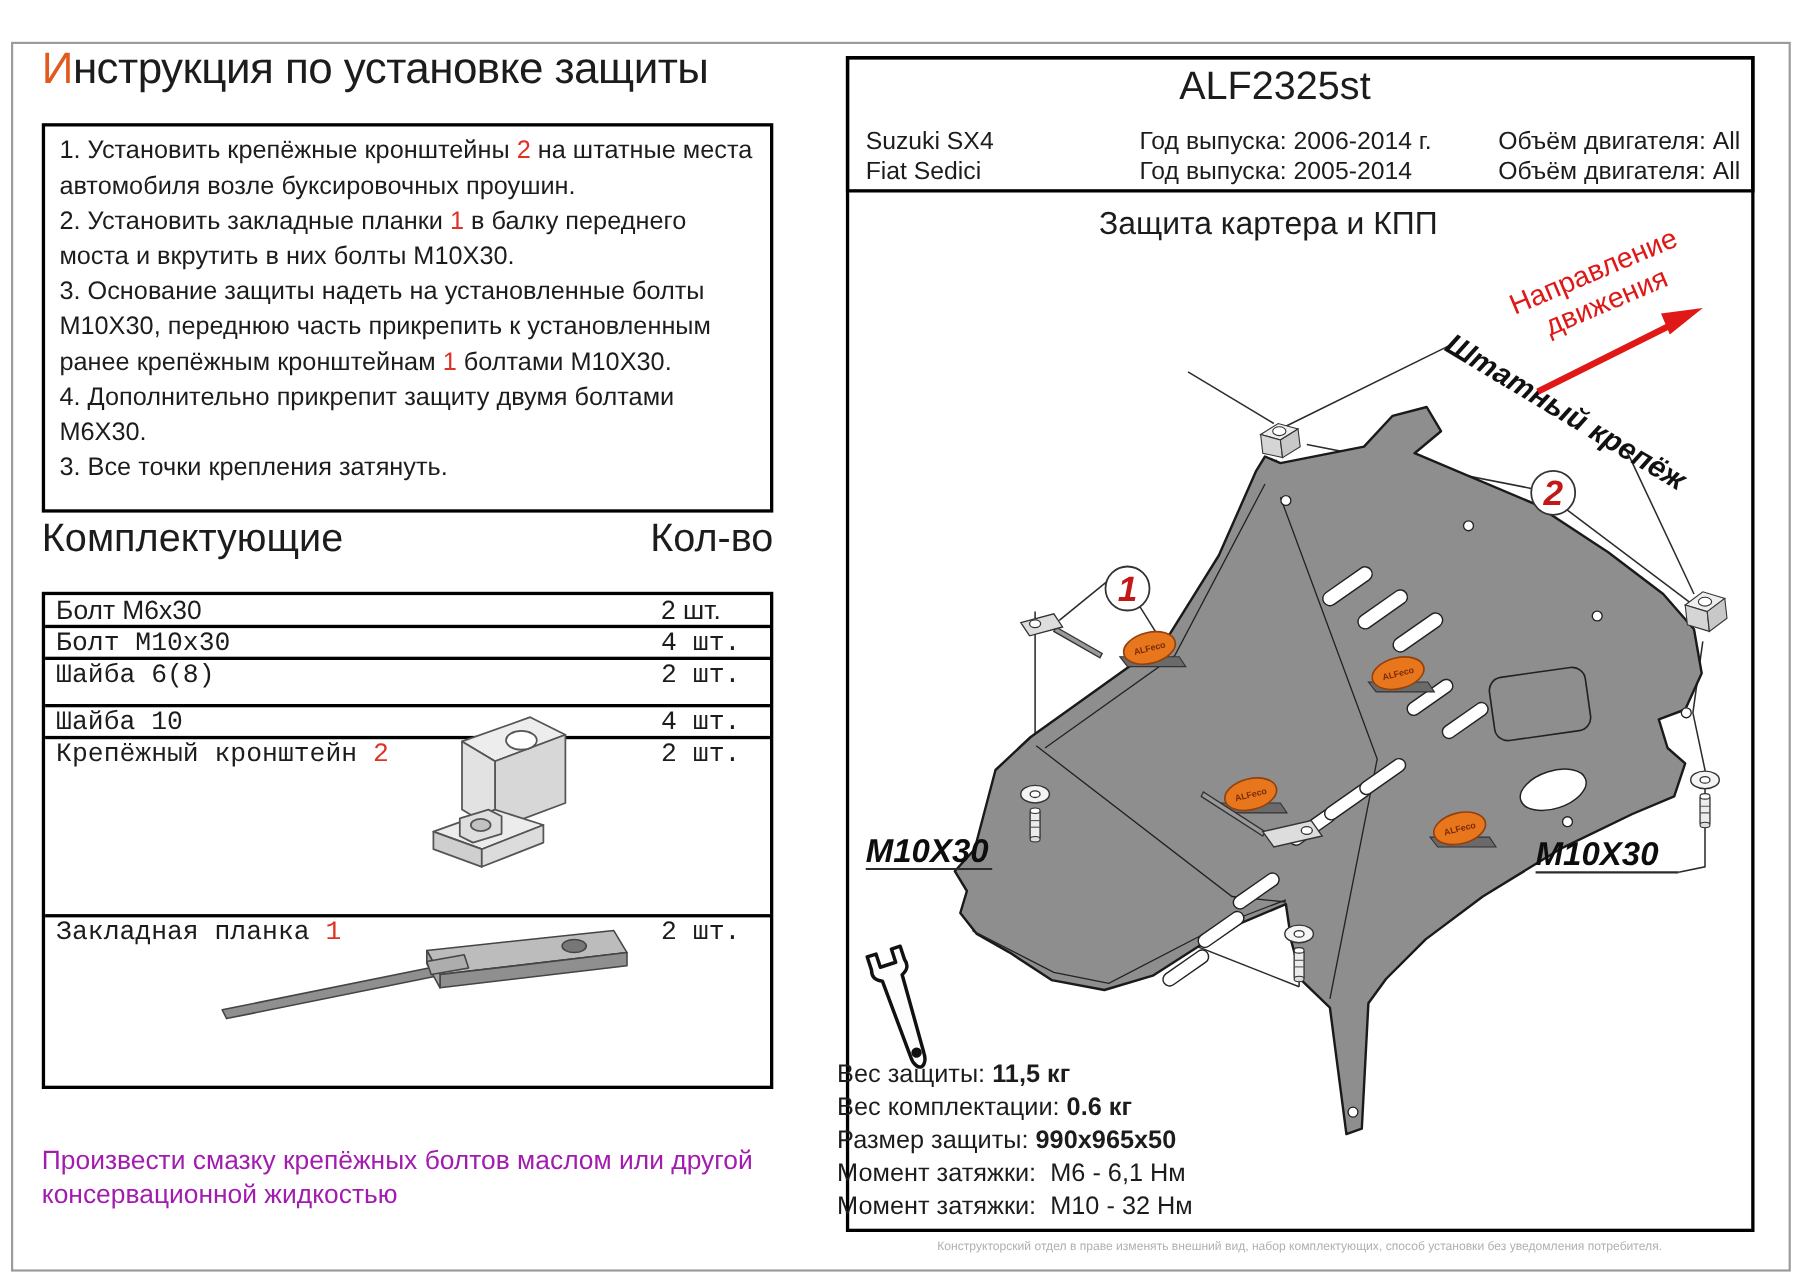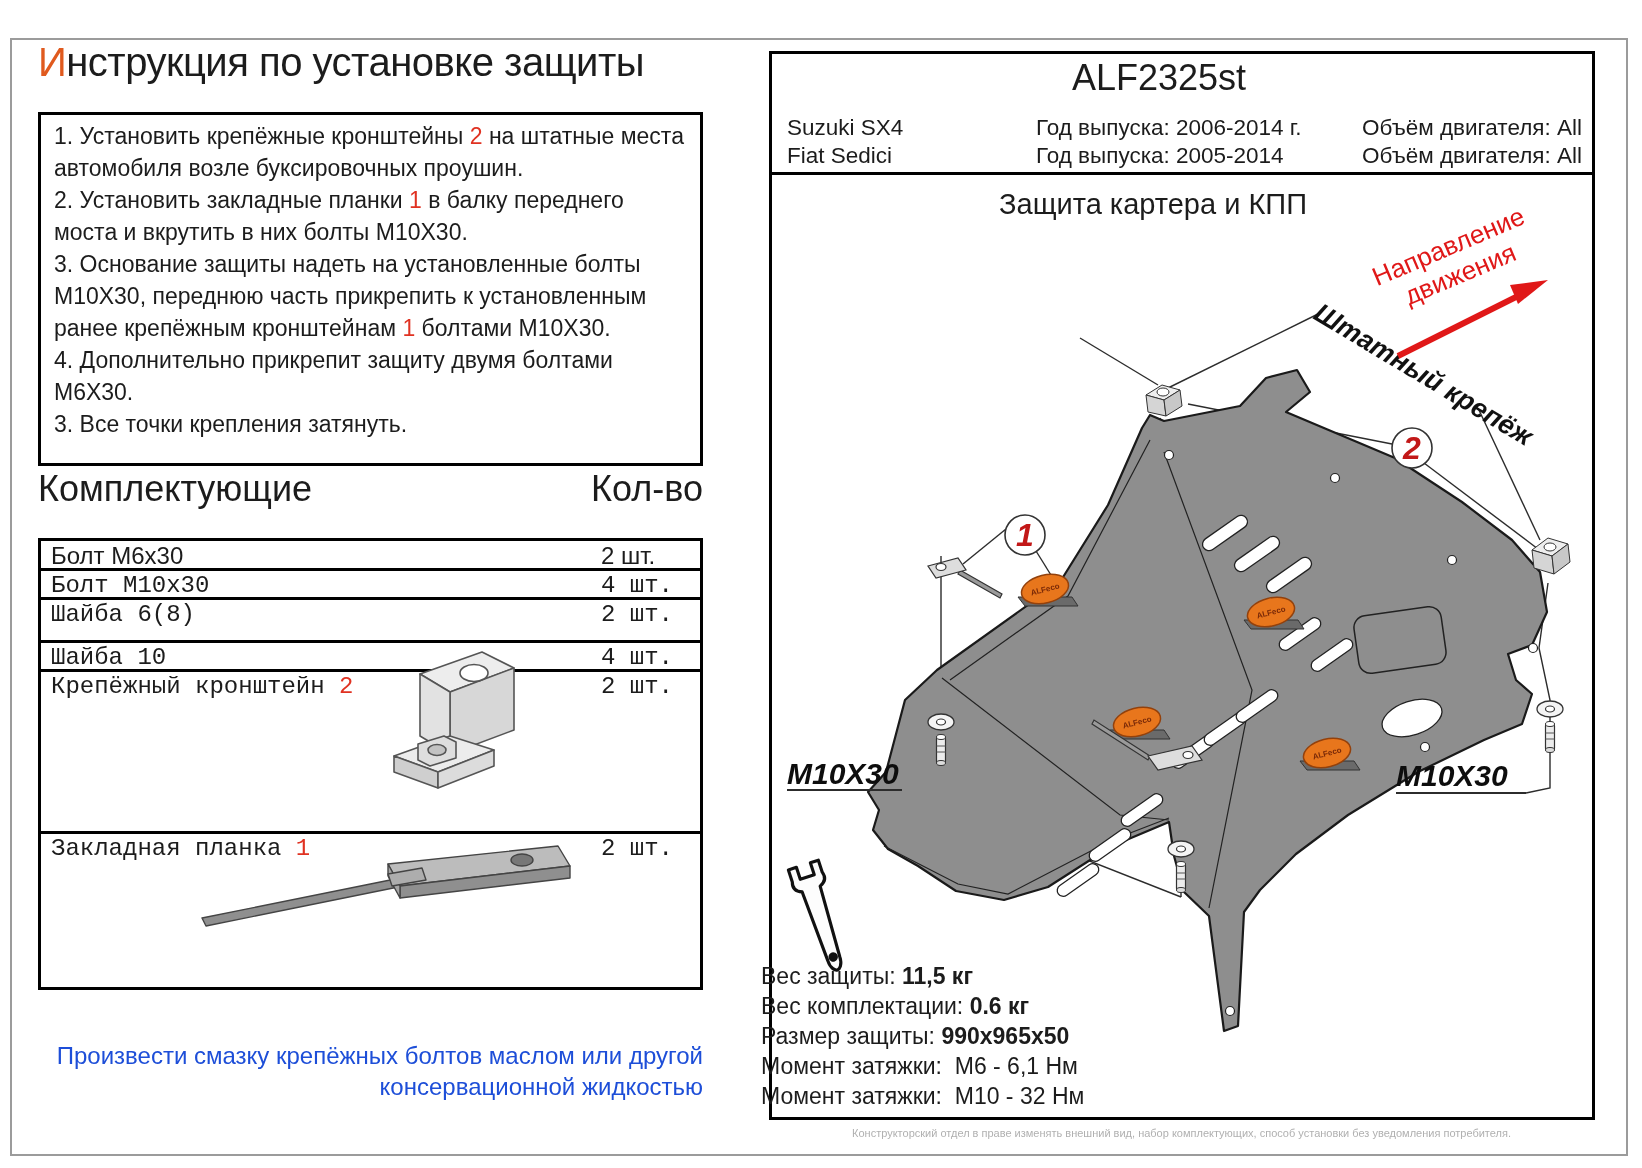--- a/index.html
+++ b/index.html
@@ -16,21 +16,21 @@
   .instr-box p{margin:0;}
   .rednum{color:#e03222;}
   .parts-head{left:38px;top:468px;width:665px;height:42px;}
   .parts-head .t1{position:absolute;left:0;top:0;font-size:36px;}
   .parts-head .t2{position:absolute;right:0;top:0;font-size:36px;}
   .parts-table{left:38px;top:538px;width:665px;height:452px;border:3px solid #000;box-sizing:border-box;
                display:flex;flex-direction:column;}
   .prow{position:relative;flex:none;font-size:24px;box-sizing:border-box;padding-left:10px;padding-top:1px;}
   .prow + .prow{border-top:3px solid #000;font-family:Liberation Mono, monospace;}
   .prow .qty{position:absolute;left:560px;top:1px;}
-  .note-red{left:38px;top:1040px;width:665px;text-align:right;color:#1d4ed8;font-size:24px;line-height:31px;}
+  .note-red{left:38px;top:1040px;width:665px;text-align:left;color:#a21caf;font-size:24px;line-height:31px;}
 
   
   .rbox{left:769px;top:51px;width:826px;height:1069px;border:3px solid #000;box-sizing:border-box;}
   .rhead{left:769px;top:51px;width:826px;height:124px;border:3px solid #000;box-sizing:border-box;}
   .alf{left:746px;top:57px;width:826px;text-align:center;font-size:36px;letter-spacing:0;}
   .vrow{left:787px;width:795px;height:26px;font-size:22.5px;}
   .vrow .model{position:absolute;left:0;top:0;text-align:center;}
   .vrow .years{position:absolute;left:249px;top:0;}
   .vrow .engine{position:absolute;right:0;top:0;}
   .diag-title{left:769px;top:188px;width:768px;text-align:center;font-size:29px;}

